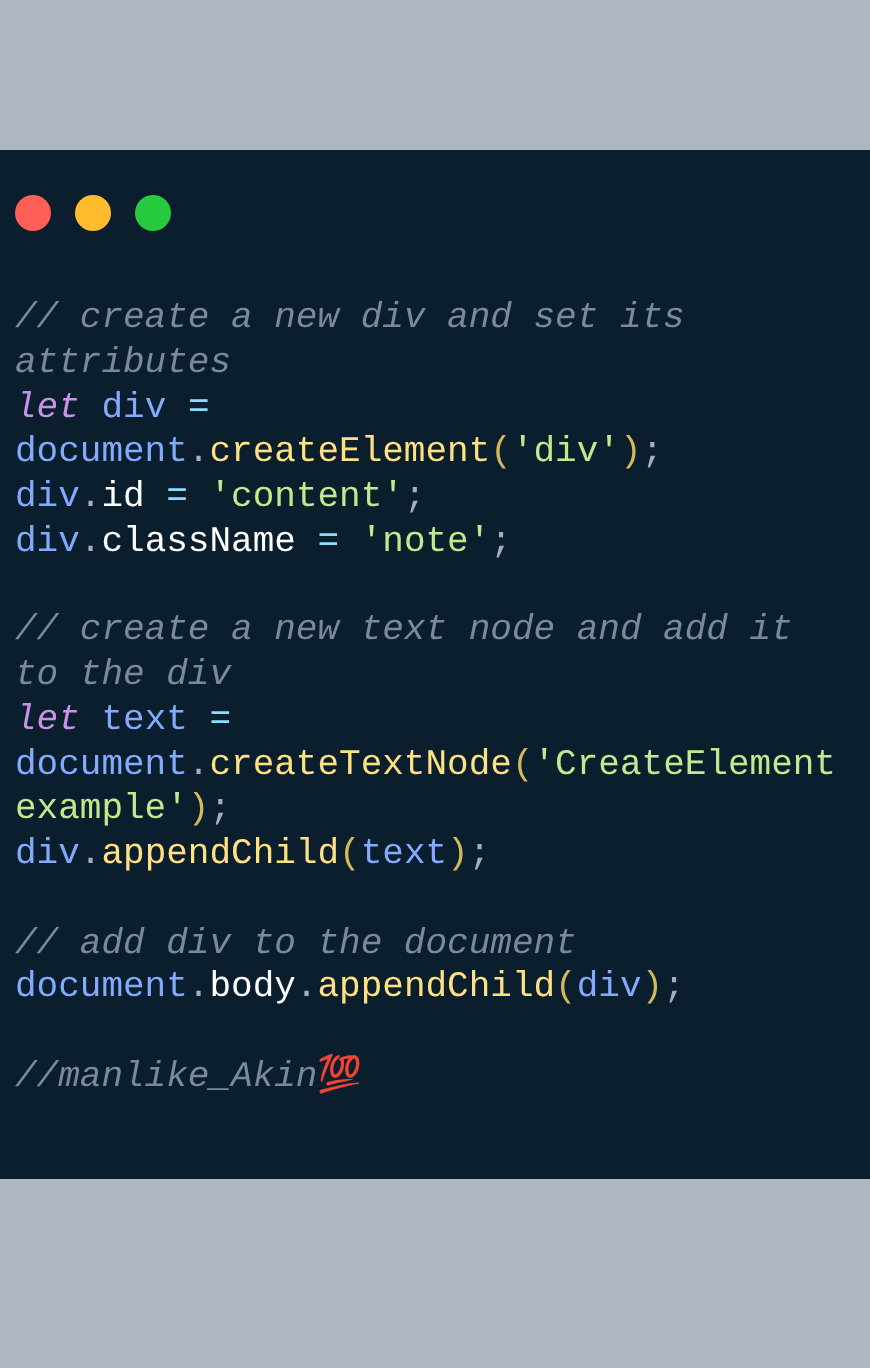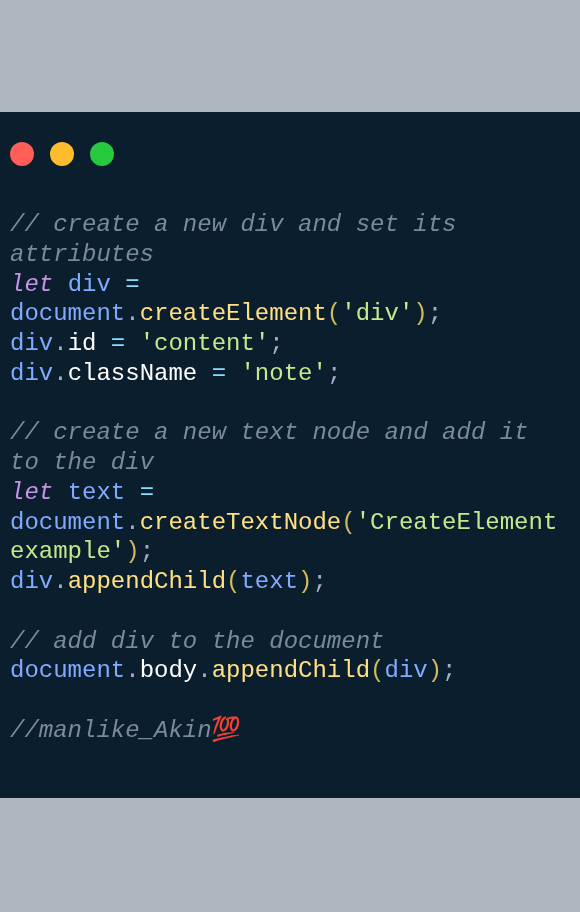--- a/index.html
+++ b/index.html
@@ -5,21 +5,21 @@
   * { margin: 0; padding: 0; box-sizing: border-box; }
   body {
     width: 580px;
     height: 912px;
     background: #aeb7c0;
     font-family: 'Menlo', 'Consolas', 'Courier New', monospace;
     overflow: hidden;
   }
   .window {
     position: absolute;
-    top: 112px;
+    top: 100px;
     left: 0;
     width: 580px;
     height: 686px;
     background: #0b1e2d;
     padding: 10px;
   }
   .traffic-lights {
     display: flex;
     gap: 16px;
     padding: 20px 0 0 0;

